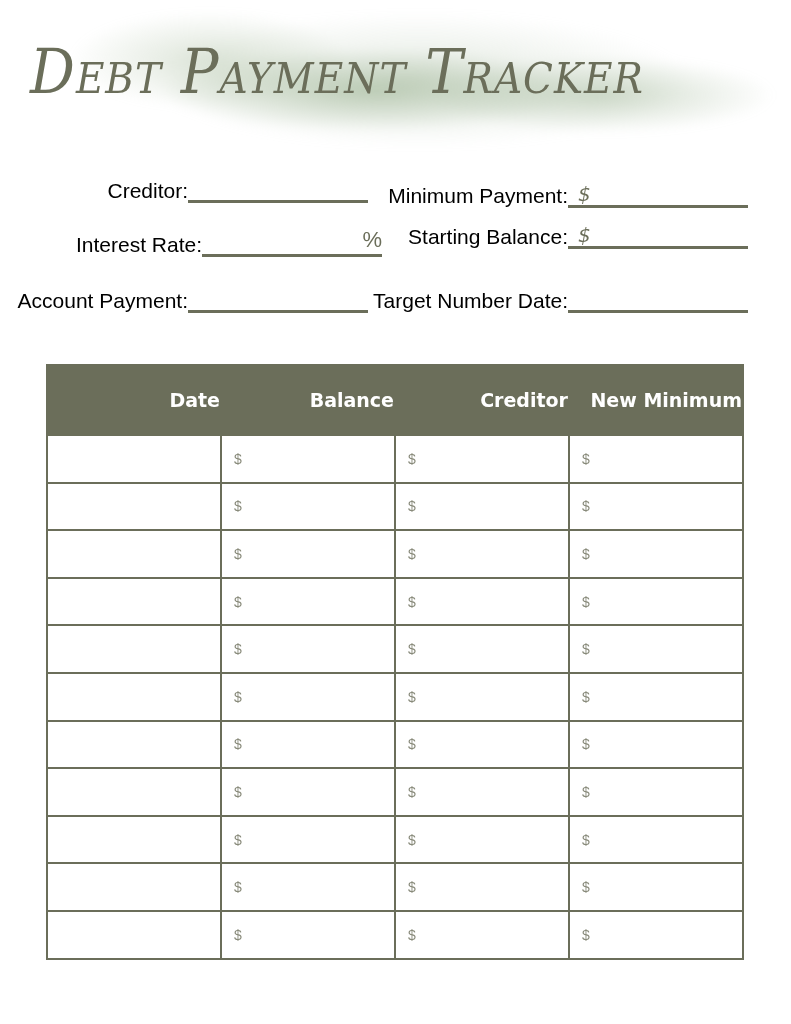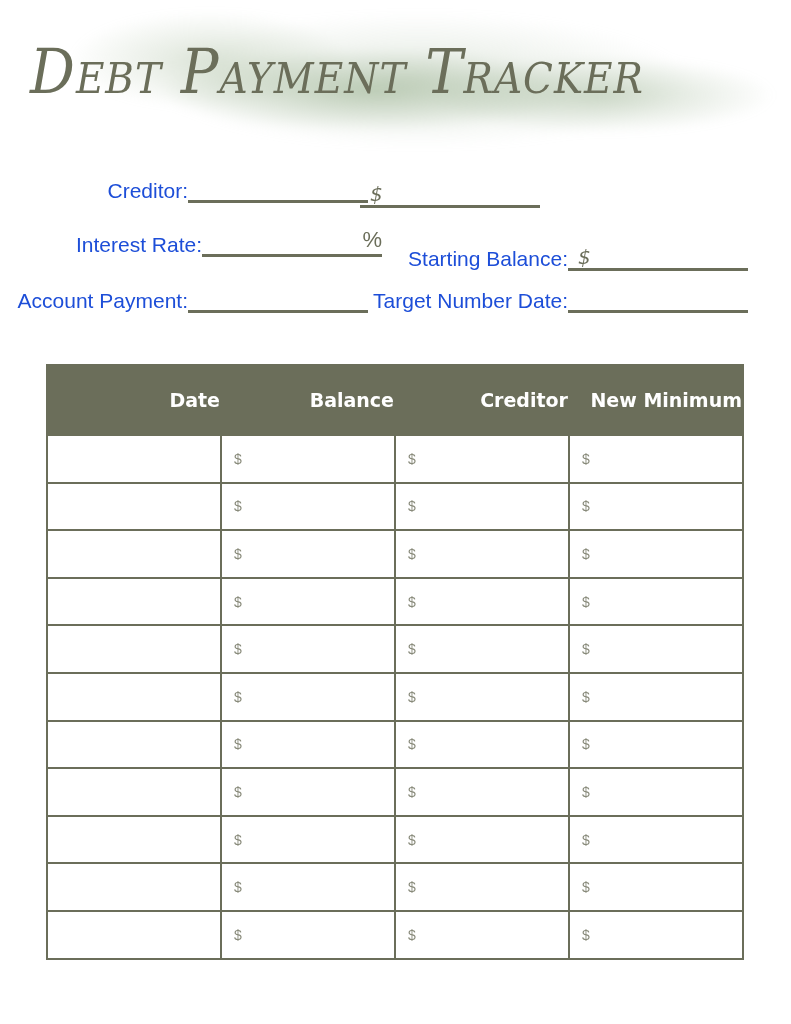--- a/index.html
+++ b/index.html
@@ -6,21 +6,21 @@
   body { width:791px; height:1024px; background:#ffffff; position:relative; overflow:hidden; font-family:"Liberation Sans", sans-serif; color:#6b6e5a; }
   .wash { position:absolute; left:40px; top:0; width:740px; height:175px; pointer-events:none;
     background:
       radial-gradient(ellipse 300px 60px at 330px 90px, rgba(150,175,140,0.55), rgba(150,175,140,0) 70%),
       radial-gradient(ellipse 250px 55px at 560px 95px, rgba(150,175,140,0.45), rgba(150,175,140,0) 70%),
       radial-gradient(ellipse 200px 70px at 170px 60px, rgba(170,190,160,0.4), rgba(170,190,160,0) 70%),
       radial-gradient(ellipse 360px 90px at 380px 80px, rgba(190,205,185,0.45), rgba(190,205,185,0) 75%);
     filter: blur(4px); }
   .title { position:absolute; left:30px; top:36px; width:750px; font-family:"DejaVu Serif", serif; font-style:italic; font-size:56px; letter-spacing:1px; color:#6b6e5a; font-variant:small-caps; white-space:nowrap; transform:scaleY(1.1); transform-origin:left top; }
   .field { position:absolute; display:flex; align-items:flex-end; }
-  .label { font-size:21px; color:#1d4ed8; white-space:nowrap; text-align:right; line-height:24px; }
+  .label { font-size:21px; color:#000000; white-space:nowrap; text-align:right; line-height:24px; }
   .line { border-bottom:3px solid #6b6e5a; height:22px; position:relative; font-size:22px; color:#6b6e5a; }
   .line .pre { position:absolute; left:10px; bottom:-1px; font-family:"DejaVu Sans", sans-serif; font-style:italic; font-size:20px; }
   .line .suf { position:absolute; right:0; bottom:1px; font-size:22px; }
   table.tracker { position:absolute; left:46px; top:364px; width:698px; border-collapse:collapse; table-layout:fixed; }
   .tracker th { background:#6b6e5a; color:#ffffff; font-family:"DejaVu Sans", sans-serif; font-weight:bold; font-size:19px; height:68px; padding:0; border:2px solid #6b6e5a; text-align:right; }
   .tracker td { height:45.6px; border:2px solid #6b6e5a; padding:0 0 0 12px; font-size:14px; color:#888a7a; vertical-align:middle; }
 </style>
 </head>
 <body>
 
@@ -36,25 +36,26 @@
   <span class="line" style="width:180px;">
     <span class="suf">%</span>
   </span>
 </div>
 <div class="field" style="left:0; top:288px;">
   <span class="label" style="width:188px;">Account Payment:</span>
   <span class="line" style="width:180px;"></span>
 </div>
 
 <div class="field" style="left:360px; top:183px;">
+  <span class="label" style="width:208px;">Minimum Payment:</span>
   <span class="line" style="width:180px;">
     <span class="pre">$</span>
   </span>
 </div>
-<div class="field" style="left:360px; top:246px;align-items:center;">
+<div class="field" style="left:360px; top:224px;align-items:center;">
   <span class="label" style="width:208px;">Starting Balance:</span>
   <span class="line" style="width:180px;">
     <span class="pre">$</span>
   </span>
 </div>
 <div class="field" style="left:360px; top:288px;">
   <span class="label" style="width:208px;">Target Number Date:</span>
   <span class="line" style="width:180px;"></span>
 </div>
 

